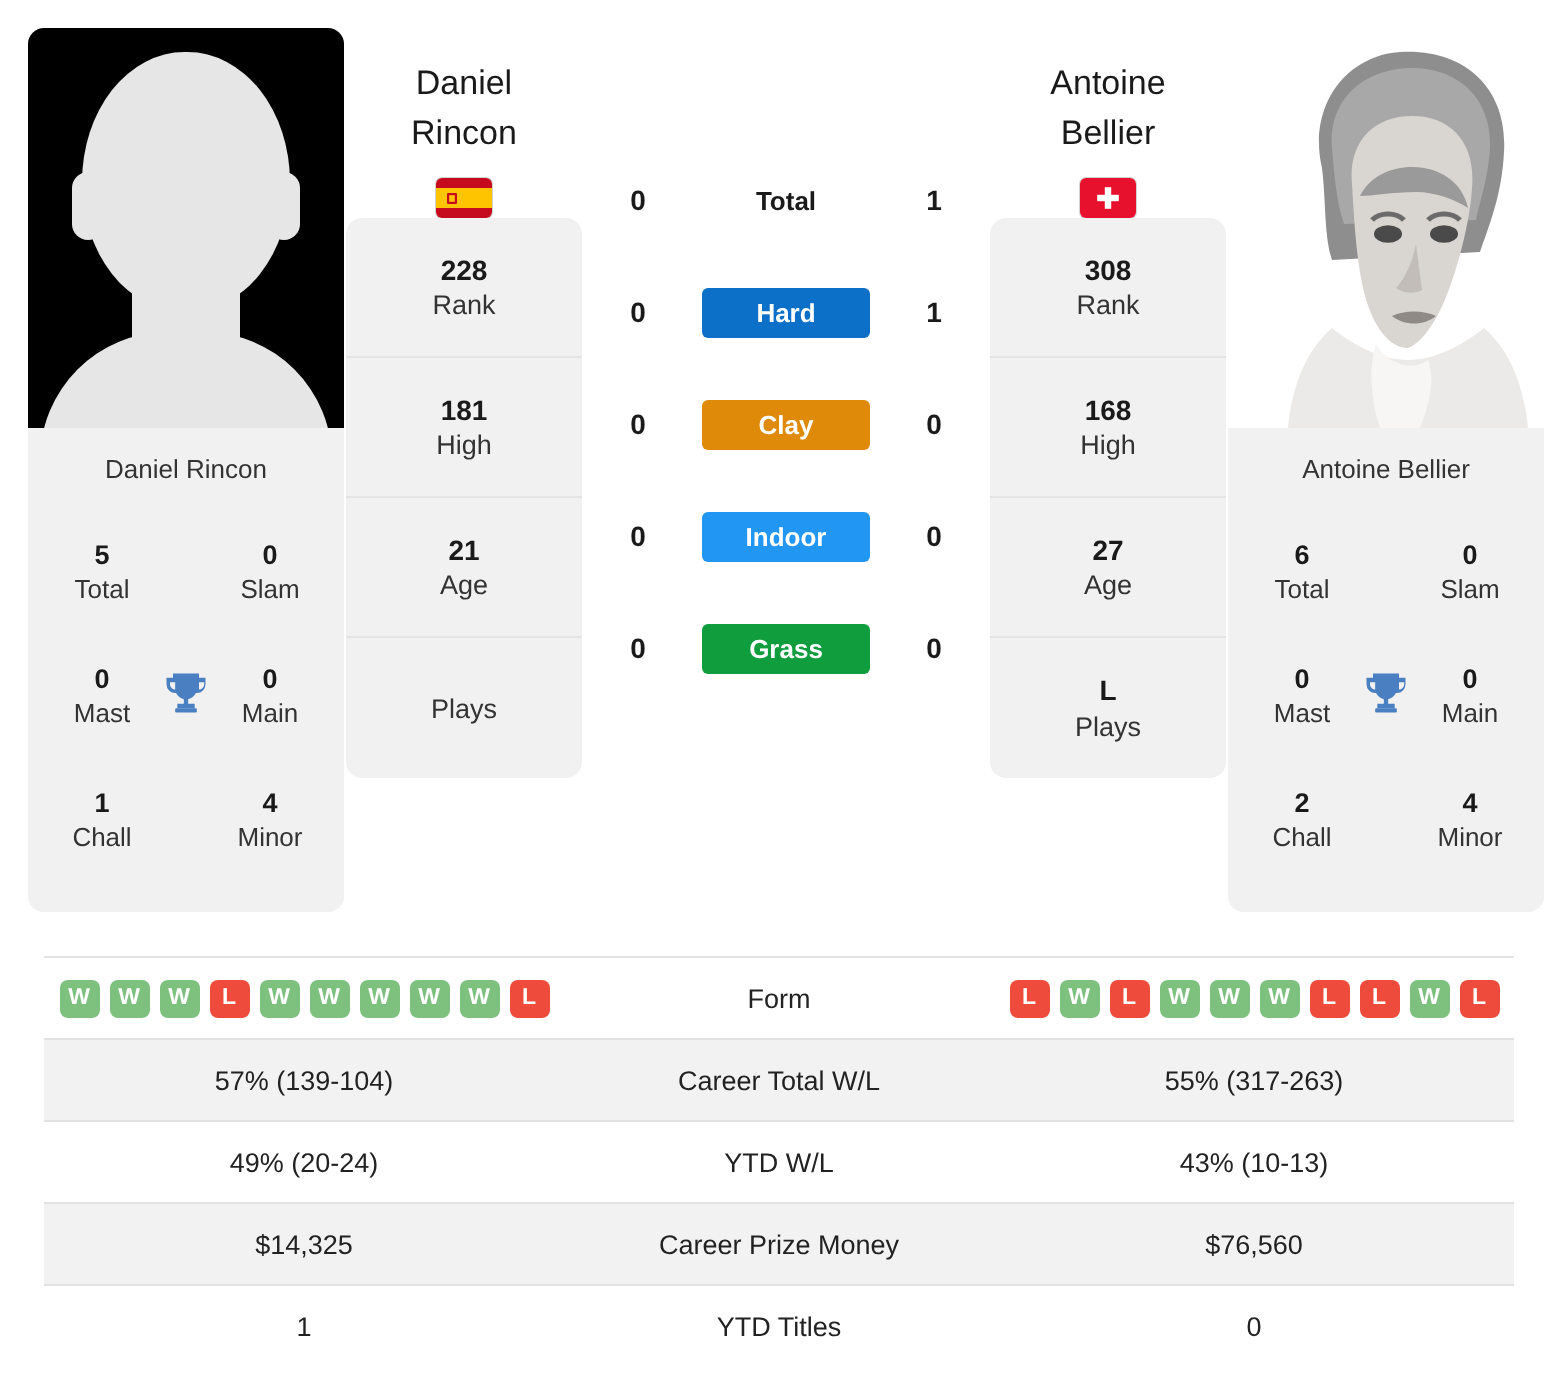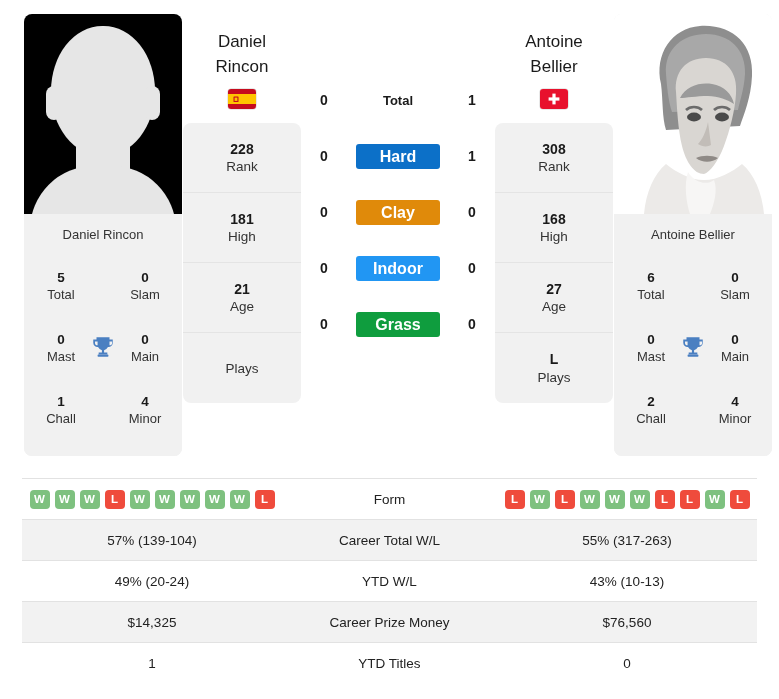--- a/index.html
+++ b/index.html
@@ -18,21 +18,21 @@
   .compare {
     display: flex;
     align-items: flex-start;
     padding: 14px 0 0 0;
     height: 478px;
   }
 
   
   .photo-card {
     width: 158px;
-    margin-left: 24px;
+    margin-left: 14px;
     background: #f1f1f1;
     border-radius: 8px;
     overflow: hidden;
     display: flex;
     flex-direction: column;
     flex: none;
   }
   .photo-card.right { margin-left: 0; margin-right: 7px; }
 
   .photo {
@@ -129,21 +129,20 @@
   }
   .flag {
     width: 28px; height: 20px;
     margin-top: 10px;
     border-radius: 3px;
     overflow: hidden;
     box-shadow: 0 0 0 0.5px rgba(0,0,0,.18);
   }
   .info-card {
     width: 118px;
-    margin-top: 14px;
     background: #f1f1f1;
     border-radius: 8px;
     overflow: hidden;
   }
   .info-cell {
     height: 70px;
     display: flex; flex-direction: column;
     align-items: center; justify-content: center;
     border-bottom: 1px solid #e4e4e4;
     line-height: 1.3;
@@ -170,21 +169,21 @@
     text-align: center;
     font-size: 14px;
     font-weight: bold;
     color: #1a1a1a;
   }
   .surface {
     width: 84px;
     height: 25px;
     line-height: 25px;
     text-align: center;
-    font-size: 16px;
+    font-size: 13px;
     font-weight: bold;
     color: #ffffff;
     border-radius: 3px;
     margin: 0 12px;
   }
   .surface.plain {
     background: transparent;
     color: #1a1a1a;
     font-weight: bold;
     font-size: 13px;

